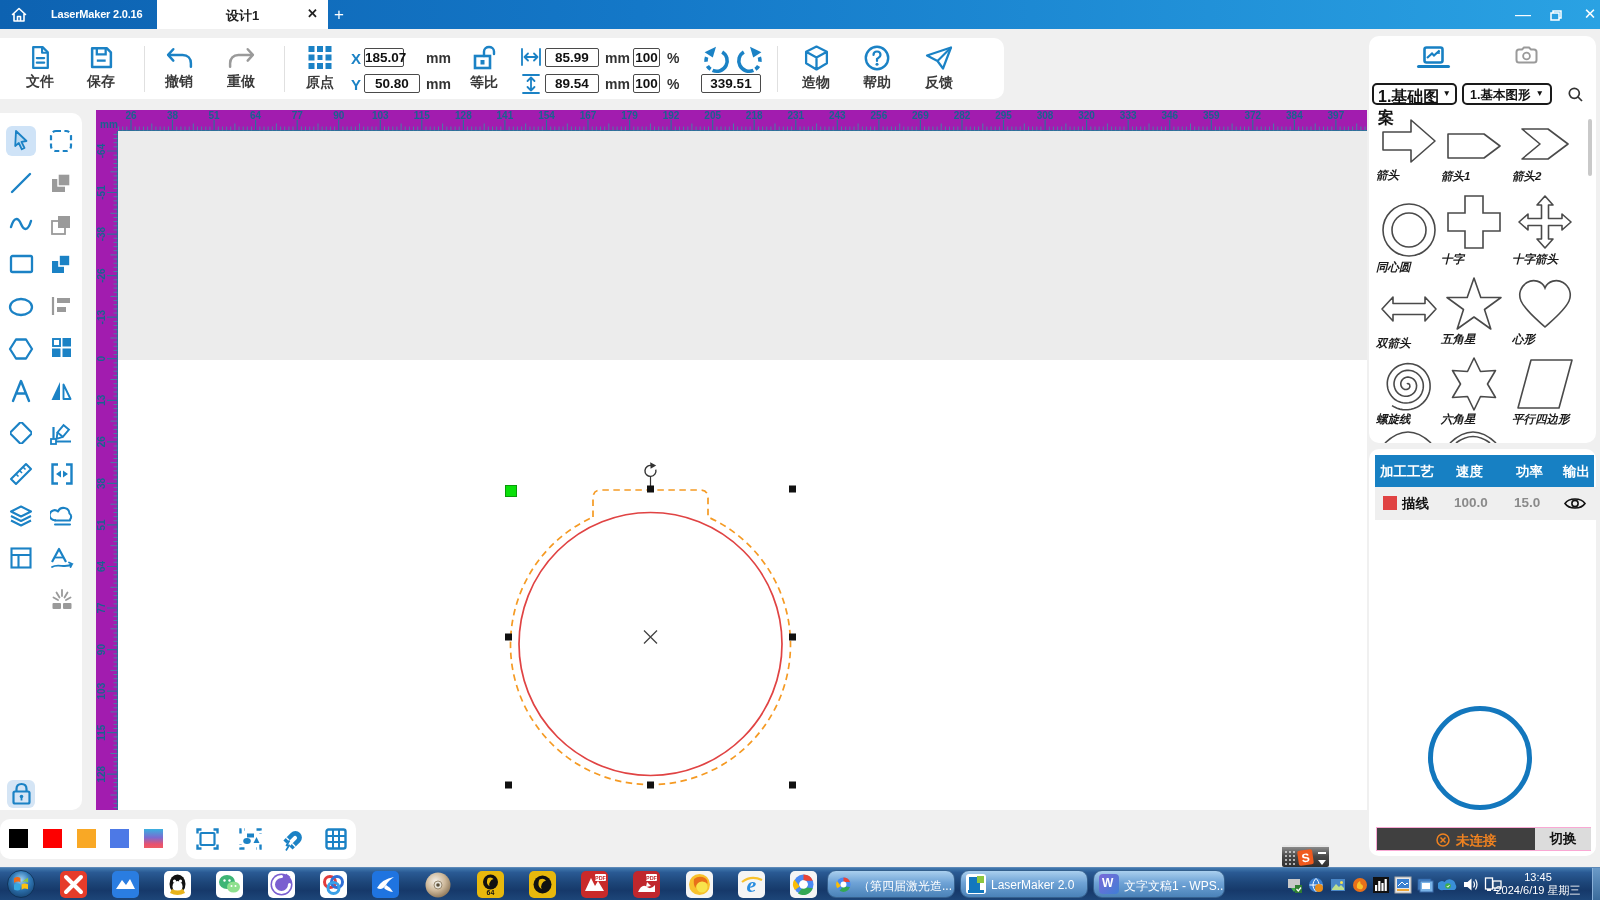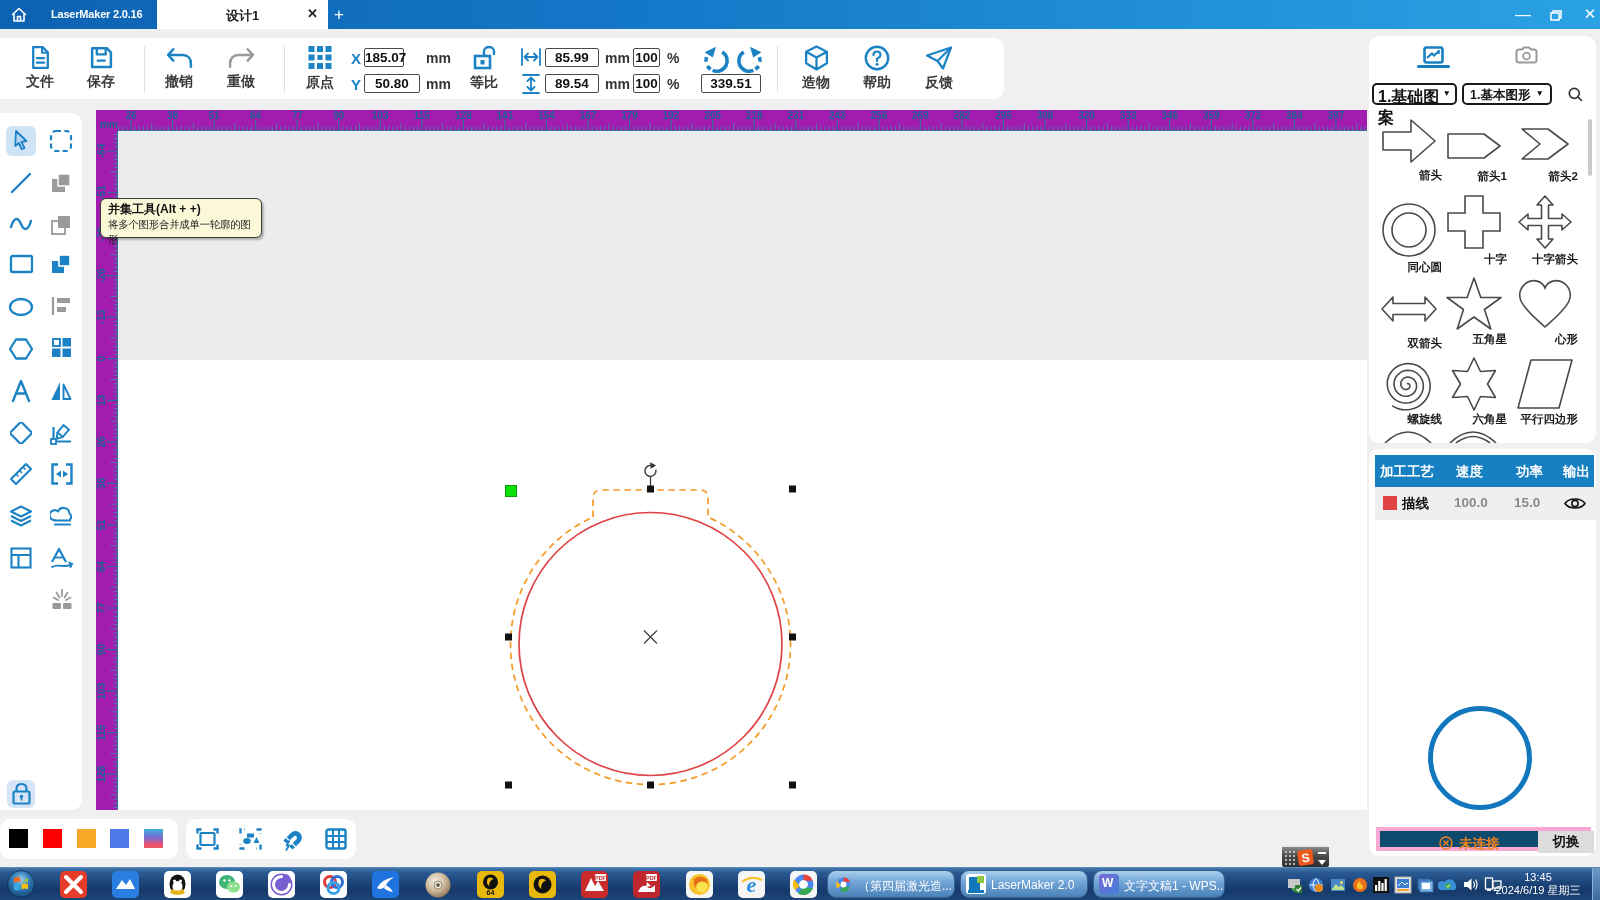--- a/index.html
+++ b/index.html
@@ -41,21 +41,21 @@
 #bottomstrip { position:absolute; left:0; top:810px; width:1367px; height:57px; background:#f0f0f0; }
 #colorpill { position:absolute; left:0px; top:9px; width:178px; height:40px; background:#fff; border-radius:10px; }
 #toolpill { position:absolute; left:186px; top:9px; width:170px; height:40px; background:#fff; border-radius:10px; }
 .swatch { position:absolute; top:10px; width:19px; height:19px; }
 
 
 #rightpanel { position:absolute; left:1367px; top:29px; width:233px; height:839px; background:#f0f0f0; }
 #shapecard { position:absolute; left:2px; top:7px; width:227px; height:407px; background:#fff; border-radius:10px; }
 #proccard { position:absolute; left:2px; top:420px; width:227px; height:407px; background:#fff; border-radius:10px; }
 .dropdown { position:absolute; top:47px; height:22px; border:2px solid #1a1a1a; border-radius:5px; background:#fff; font-size:13px; font-weight:bold; color:#111; }
-.shapecell { position:absolute; width:66px; text-align:right; }
+.shapecell { position:absolute; width:66px; text-align:left;font-style:italic; }
 .shapecell svg { display:block; margin:0 auto; }
 .shapecell .slbl { font-size:11.5px; color:#1a1a1a; font-weight:bold; margin-top:4px;}
 
 
 #taskbar { position:absolute; left:0; top:867px; width:1600px; height:33px;
   background:linear-gradient(#4178ae,#2a5a94 14%,#1d4679 45%,#16396a 70%,#1d4679); border-top:1px solid #5d89b8; }
 .tbicon { position:absolute; top:3px; width:27px; height:27px; border-radius:5px; }
 .winbtn2 { position:absolute; top:2px; height:28px; background:linear-gradient(#aacfee,#6fa3d6 45%,#4a82b8); border-radius:9px; border:1px solid #35608e; color:#fff; font-size:12px; white-space:nowrap; overflow:hidden; }
 </style>
 </head>
@@ -139,24 +139,20 @@
         <rect x="693" y="375.5" width="7" height="7"></rect>
         <rect x="409" y="523.5" width="7" height="7"></rect>
         <rect x="693" y="523.5" width="7" height="7"></rect>
         <rect x="409" y="671.5" width="7" height="7"></rect>
         <rect x="551" y="671.5" width="7" height="7"></rect>
         <rect x="693" y="671.5" width="7" height="7"></rect>
       </g>
       <rect x="409.5" y="375.5" width="11" height="11" fill="#0ae00a" stroke="#0a9a0a" stroke-width="1"></rect>
       <path d="M548 520.5 L561 533.5 M561 520.5 L548 533.5" stroke="#444" stroke-width="1.3"></path>
     </svg>
-    <div id="tooltip" style="position:absolute;left:4px;top:88px;width:162px;height:40px;background:#fbf8d8;border:1.4px solid #3a3a3a;border-radius:6px;padding:3px 6px 0 7px;box-shadow:1.5px 2px 2px rgba(0,0,0,0.25)">
-      <div style="font-size:12px;font-weight:bold;color:#111;line-height:15px">并集工具(Alt + +)</div>
-      <div style="font-size:10.4px;color:#222;line-height:15px;letter-spacing:-0.2px">将多个图形合并成单一轮廓的图形</div>
-    </div>
   </div>
 
   <div id="bottomstrip">
     <div id="colorpill">
       <div class="swatch" style="left:9px;background:#000"></div>
       <div class="swatch" style="left:43px;background:#fd0000"></div>
       <div class="swatch" style="left:77px;background:#f9a825"></div>
       <div class="swatch" style="left:110px;background:#4d79e6"></div>
       <div class="swatch" style="left:144px;background:linear-gradient(#3ab1e0,#7b6bd0 45%,#e85270 80%,#ef5b62)"></div>
     </div>
@@ -599,21 +595,21 @@
         <div class="abs" style="left:8px;top:9px;width:14px;height:14px;background:#e04343"></div>
         <span class="abs" style="left:27px;top:8px;font-size:13.5px;font-weight:bold;color:#111">描线</span>
         <span class="abs" style="left:79px;top:8px;font-size:13.5px;color:#8a8a8a;font-weight:bold">100.0</span>
         <span class="abs" style="left:139px;top:8px;font-size:13.5px;color:#8a8a8a;font-weight:bold">15.0</span>
         <svg class="abs" style="left:189px;top:9px" width="22" height="15" viewBox="0 0 22 15">
             <path d="M1 7.5 C5 1.5 17 1.5 21 7.5 C17 13.5 5 13.5 1 7.5 Z" fill="none" stroke="#111" stroke-width="1.6"></path>
             <circle cx="11" cy="7.5" r="3.1" fill="none" stroke="#111" stroke-width="1.6"></circle>
           </svg>
       </div>
       <div class="abs" style="left:59px;top:257px;width:104px;height:104px;border-radius:52px;border:5px solid #1377bd;background:#fff"></div>
-      <div class="abs" style="left:7px;top:378px;width:215px;height:24px;border:4px solid #f9a8d4;background:#0c4a6e">
+      <div class="abs" style="left:7px;top:378px;width:215px;height:24px;border:1px solid #f9a8d4;background:#404040">
         <svg class="abs" style="left:59px;top:5px" width="14" height="14" viewBox="0 0 14 14">
             <circle cx="7" cy="7" r="6" fill="none" stroke="#ef8220" stroke-width="1.5"></circle>
             <path d="M4.5 4.5 L9.5 9.5 M9.5 4.5 L4.5 9.5" stroke="#ef8220" stroke-width="1.5"></path>
           </svg>
         <span class="abs" style="left:79px;top:4px;font-size:13.5px;font-weight:bold;color:#ef8220">未连接</span>
         <div class="abs" style="left:158px;top:0;width:56px;height:22px;background:#dcdcdc;text-align:center;font-size:13.5px;font-weight:bold;color:#111;line-height:22px">切换</div>
       </div>
     </div>
   </div>
 

